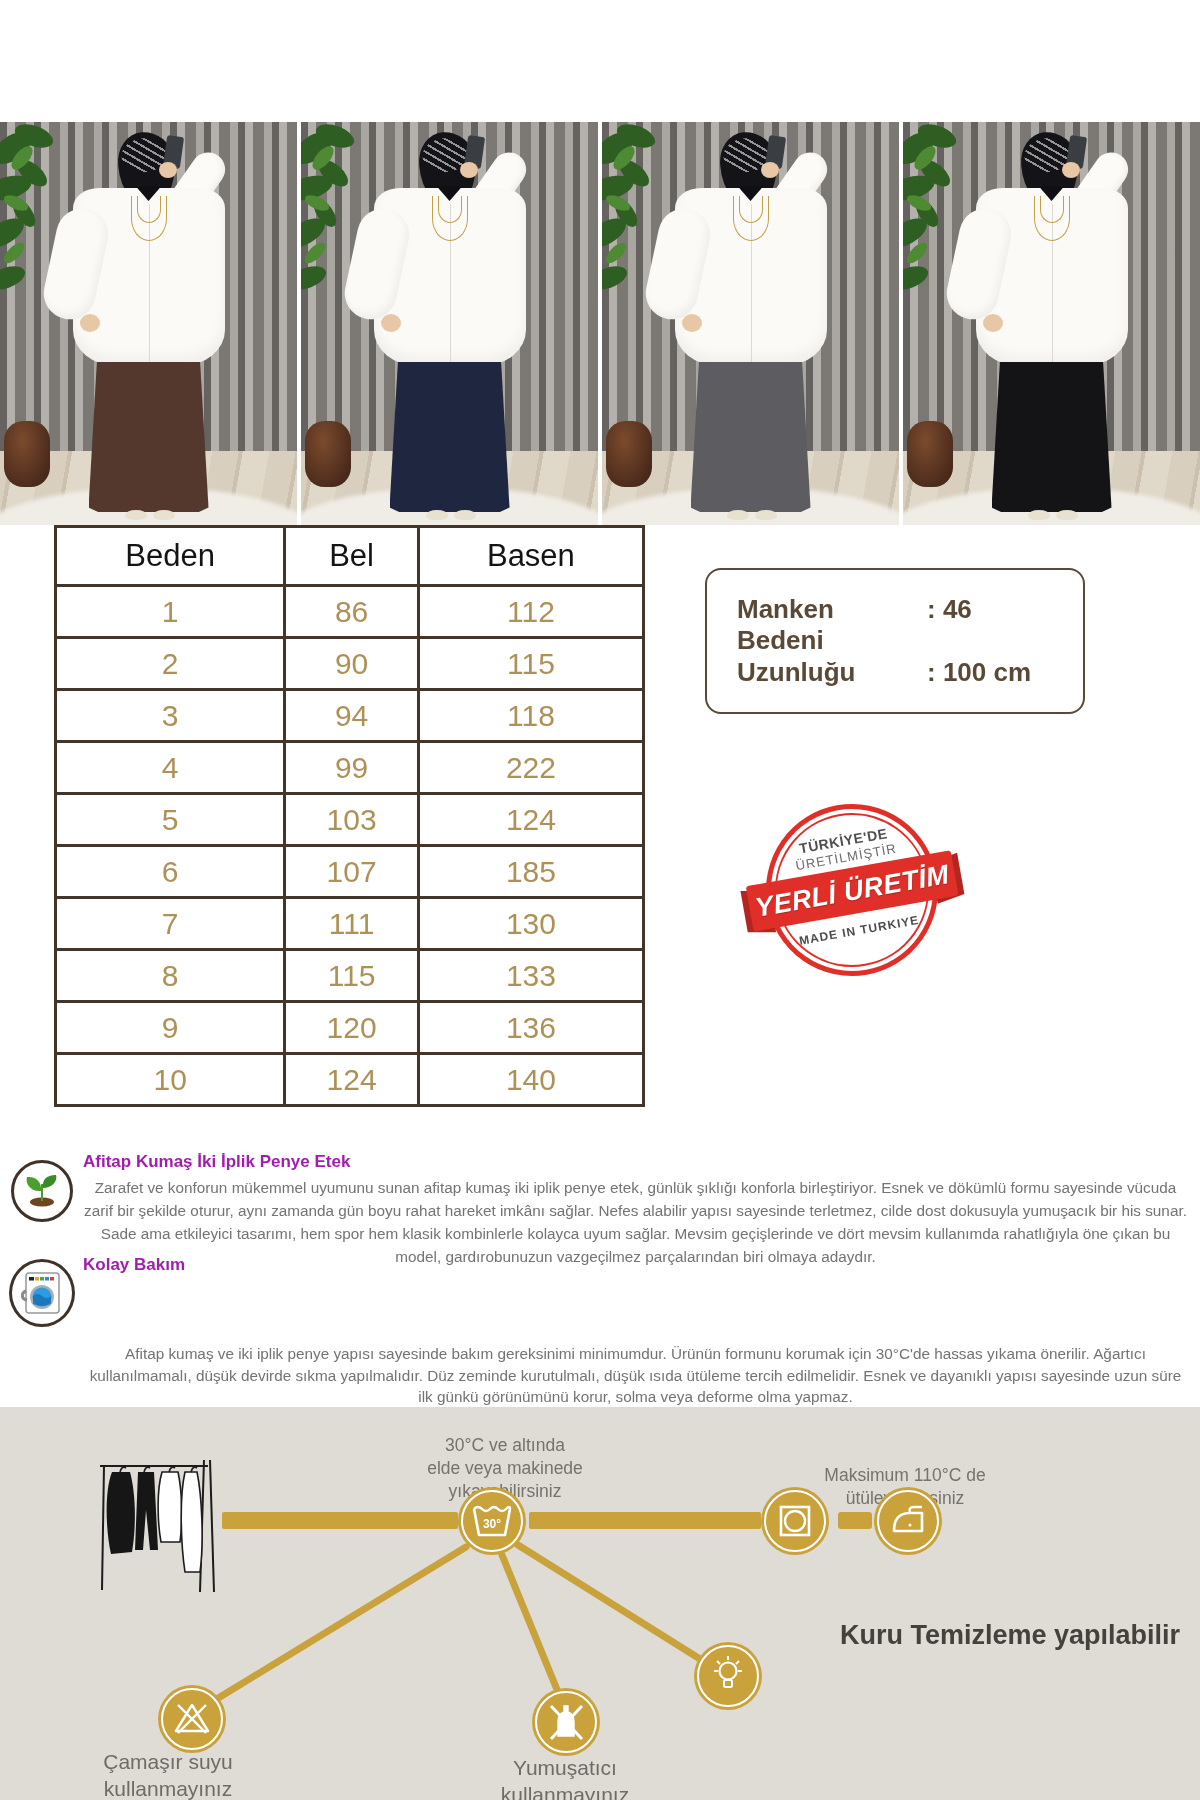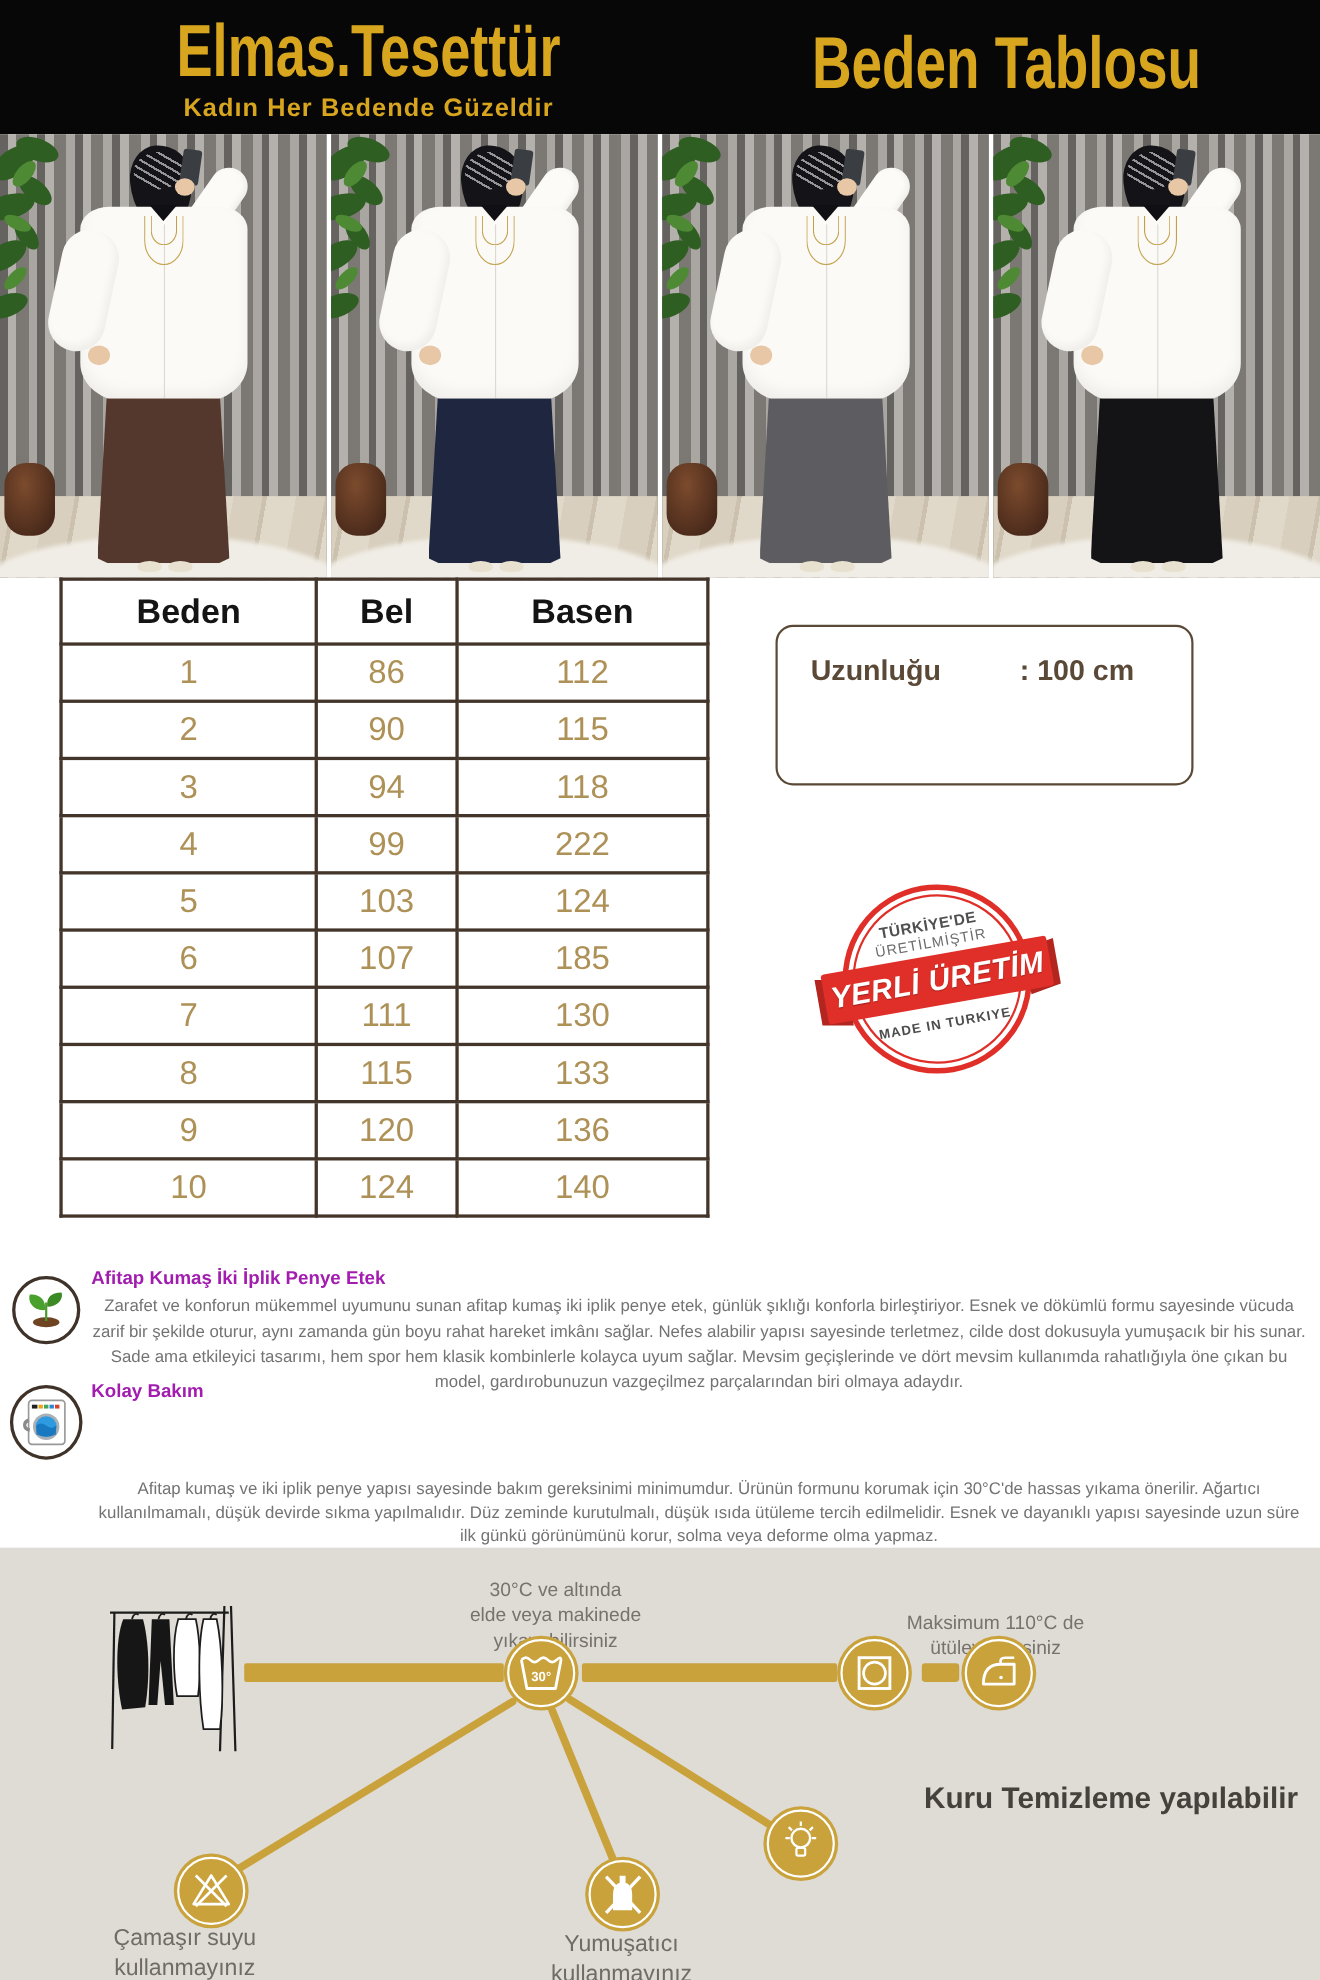--- a/index.html
+++ b/index.html
@@ -50,21 +50,21 @@
   .sleeveL{position:absolute;left:-4px;top:76px;width:52px;height:112px;background:#fbfaf6;
      border-radius:26px;transform:rotate(12deg);box-shadow:inset -4px -4px 8px rgba(0,0,0,.05);}
   .handL{position:absolute;left:26px;top:182px;width:20px;height:18px;background:#e7c7a6;border-radius:50%;}
   .skirt{position:absolute;left:50%;top:230px;width:120px;height:150px;transform:translateX(-50%);
      background:var(--skirt,#333);clip-path:polygon(7% 0,93% 0,100% 97%,92% 100%,8% 100%,0 97%);}
   .shoe{position:absolute;top:378px;width:22px;height:10px;background:#e9e1cf;border-radius:50% 50% 40% 40%;}
   .shoe.s1{left:calc(50% - 24px);} .shoe.s2{left:calc(50% + 4px);}
   
   .size-table{position:absolute;left:54px;top:525px;width:591px;border-collapse:collapse;background:#fff;}
   .size-table th,.size-table td{border:3px solid #44352a;text-align:center;}
-  .size-table th{height:54px;font-size:31px;font-weight:bold;color:#141414;}
+  .size-table th{height:54px;font-size:31px;font-weight:normal;color:#141414;}
   .size-table td{height:47px;font-size:30px;color:#ae9157;}
   
   .mbox{position:absolute;left:705px;top:568px;width:380px;height:146px;border:2px solid #5a4936;
      border-radius:16px;background:#fff;box-sizing:border-box;padding:24px 30px;
      display:flex;flex-direction:column;justify-content:space-between;}
   .mrow{display:flex;font-size:26px;color:#5a4936;font-weight:600;}
   .mrow .lbl{width:190px;}
   
   .stamp{position:absolute;left:766px;top:804px;width:172px;height:172px;transform:rotate(-10deg);}
   .stamp-circle{position:absolute;inset:0;border-radius:50%;border:5px solid #df2f28;background:#fff;}
@@ -111,25 +111,20 @@
      font-size:27px;font-weight:bold;color:#45413c;}
   .bullets{position:absolute;left:752px;top:1732px;margin:0;padding:0 0 0 16px;
      font-size:16.5px;line-height:17.5px;color:#55514b;}
   .bullets li{margin:0 0 1px 0;}
 </style>
 </head>
 <body>
 
 <div id="page">
 
-  <div class="hdr">
-    <div class="brand">Elmas.Tesettür</div>
-    <div class="tagline">Kadın Her Bedende Güzeldir</div>
-    <div class="hdr-title">Beden Tablosu</div>
-  </div>
 
   <div class="photos" id="photo-strip">
       <div class="photo">
       <svg class="plantsvg" viewBox="0 0 110 220">
         <g fill="#2f5e22">
           <ellipse cx="18" cy="30" rx="22" ry="12" transform="rotate(-35 18 30)"></ellipse>
           <ellipse cx="40" cy="18" rx="20" ry="10" transform="rotate(20 40 18)"></ellipse>
           <ellipse cx="14" cy="70" rx="24" ry="11" transform="rotate(-15 14 70)"></ellipse>
           <ellipse cx="38" cy="55" rx="18" ry="9" transform="rotate(40 38 55)"></ellipse>
           <ellipse cx="10" cy="115" rx="22" ry="11" transform="rotate(-30 10 115)"></ellipse>
@@ -336,20 +331,24 @@
         <tr>
           <td>10</td>
           <td>124</td>
           <td>140</td>
         </tr>
       </tbody>
   </table>
 
   <div class="mbox">
     <div class="mrow">
+      <span class="lbl">Manken Bedeni</span>
+      <span class="val">: 46</span>
+    </div>
+    <div class="mrow">
       <span class="lbl">Uzunluğu</span>
       <span class="val">: 100 cm</span>
     </div>
   </div>
 
   <div class="stamp">
     <div class="stamp-circle"></div>
     <div class="stamp-l1">TÜRKİYE'DE</div>
     <div class="stamp-l2">ÜRETİLMİŞTİR</div>
     <div class="ribbon-tab l"></div>

